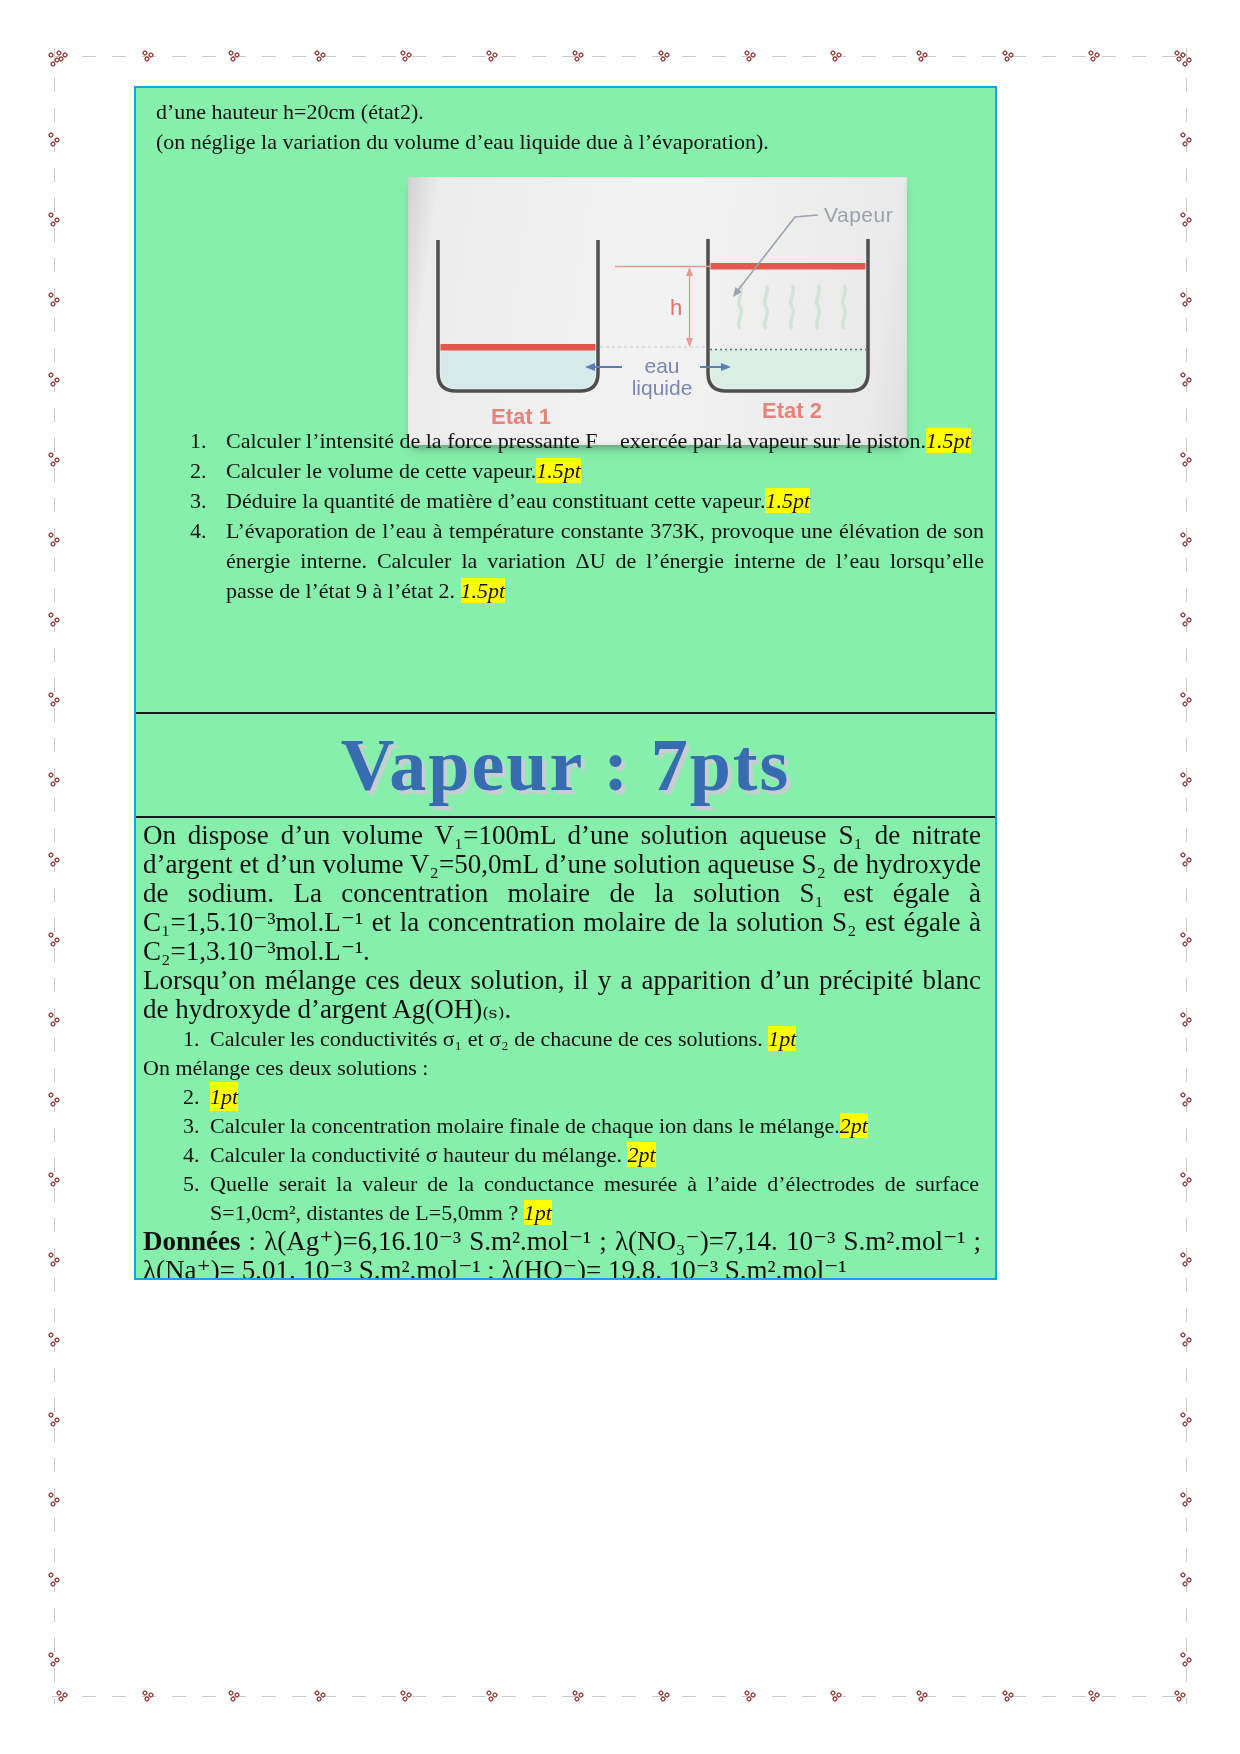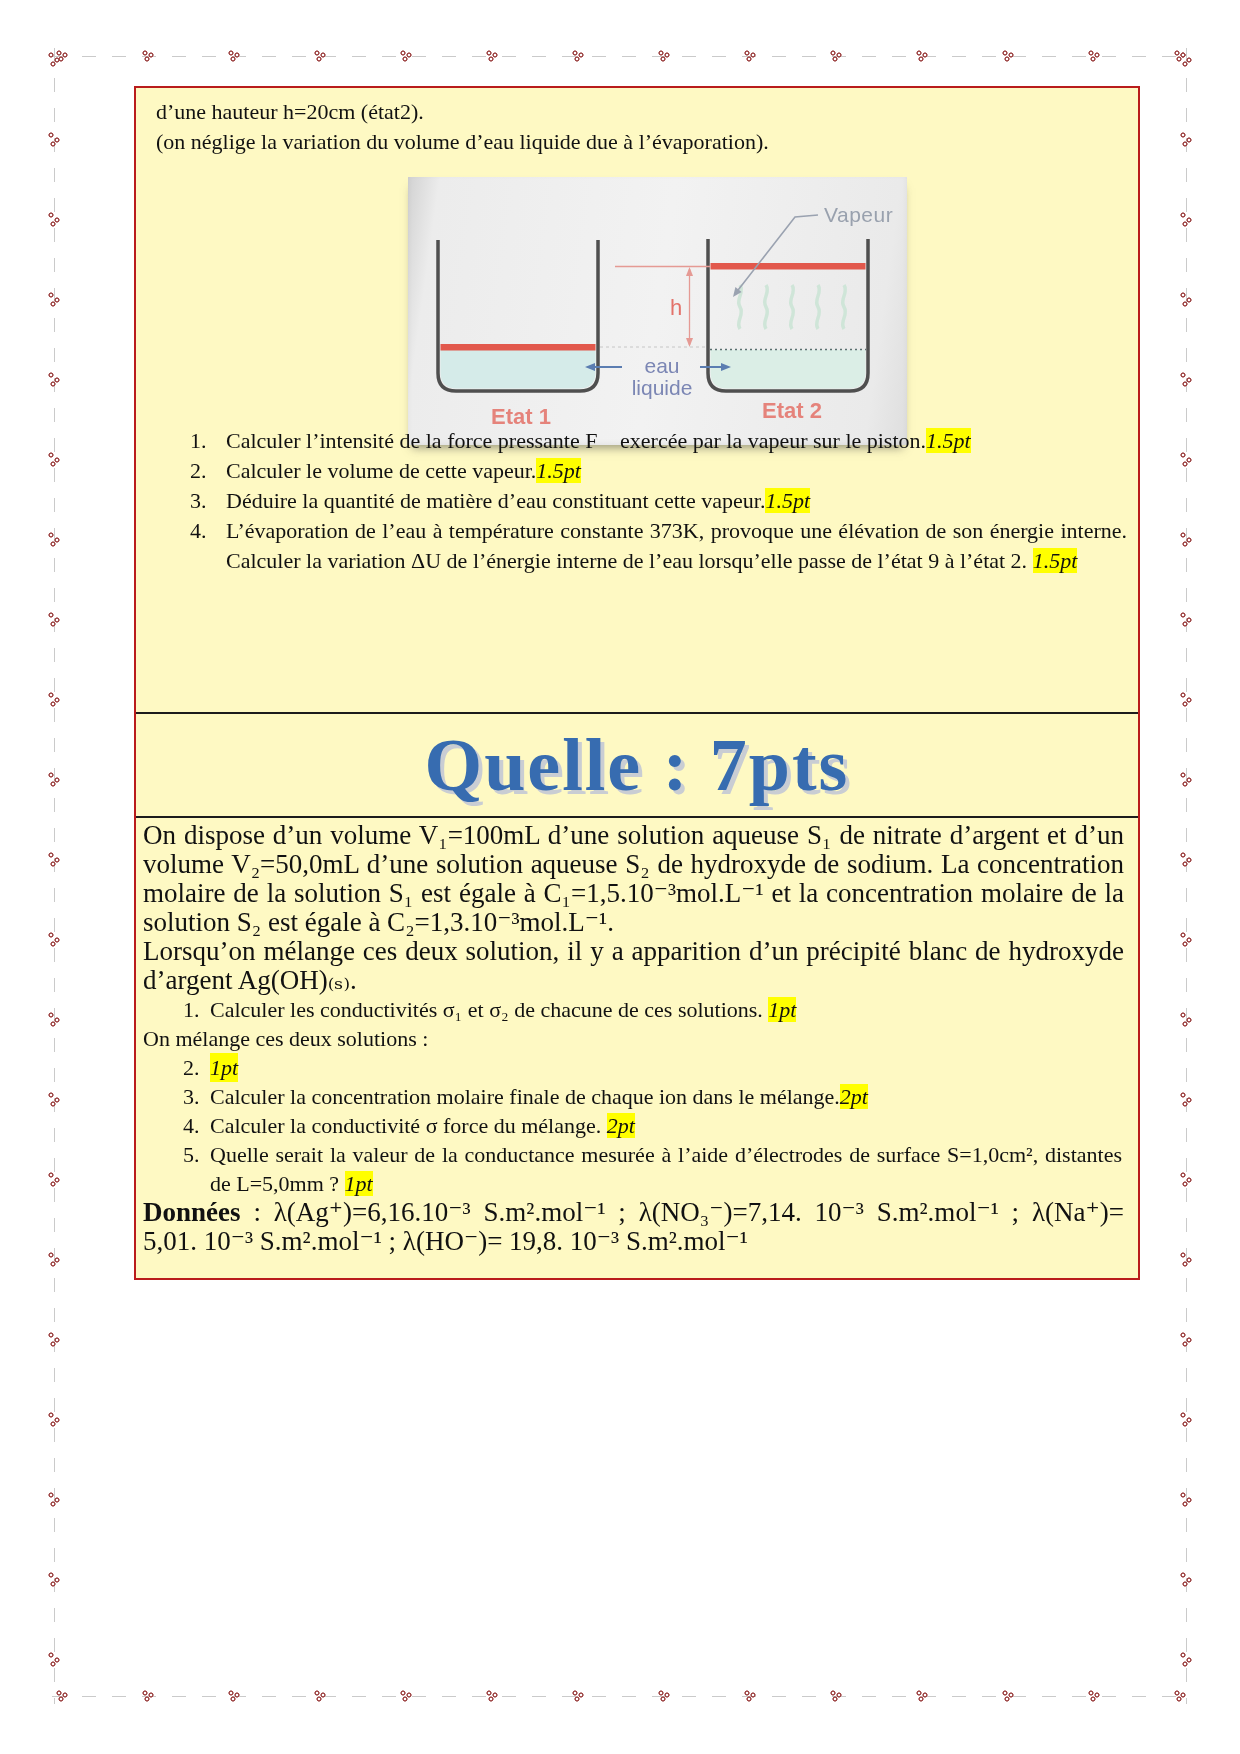--- a/index.html
+++ b/index.html
@@ -27,22 +27,22 @@
       radial-gradient(circle at 5px 7px,  rgba(0,0,0,0) 1px, #a34d4d 1.3px, #a34d4d 2.3px, rgba(0,0,0,0) 2.9px),
       radial-gradient(circle at 11px 12px,rgba(0,0,0,0) 1px, #a34d4d 1.3px, #a34d4d 2.3px, rgba(0,0,0,0) 2.9px),
       radial-gradient(circle at 7px 16px, rgba(0,0,0,0) 1px, #a34d4d 1.3px, #a34d4d 2.3px, rgba(0,0,0,0) 2.9px),
       repeating-linear-gradient(180deg,#cacaca 0 14px, rgba(0,0,0,0) 14px 30px);
     background-size:16px 80px,16px 80px,16px 80px,1px 100%;
     background-position:0 0,0 0,0 0,8px 0;
     background-repeat:repeat-y,repeat-y,repeat-y,no-repeat;
   }
   
   .content-box{
-    position:absolute;left:134px;top:86px;width:1006px;
-    border:2px solid #b91c1c;background:#fef9c3;box-sizing:border-box;
+    position:absolute;left:134px;top:86px;width:863px;
+    border:2px solid #0ea5e9;background:#86efac;box-sizing:border-box;
   }
   .sec{position:relative;box-sizing:border-box;}
   .sec-physics{height:624px;}
   .sec-title{height:104px;border-top:2px solid #1c1c1c;text-align:center;}
   .sec-chem{height:462px;border-top:2px solid #1c1c1c;padding:3px 12px 0 7px;overflow:hidden;}
   
   .intro{padding:9px 14px 0 20px;font-size:22px;line-height:30px;}
   
   .photo{
     position:absolute;left:272px;top:89px;width:499px;height:268px;
@@ -151,21 +151,21 @@
         <div class="body"><span>Déduire la quantité de matière d’eau constituant cette vapeur.</span><span class="pt">1.5pt</span></div>
       </div>
       <div class="qrow">
         <span class="num">4.</span>
         <div class="body"><span>L’évaporation de l’eau à température constante 373K, provoque une élévation de son énergie interne. Calculer la variation ΔU de l’énergie interne de l’eau lorsqu’elle passe de l’état 9 à l’état 2. </span><span class="pt">1.5pt</span></div>
       </div>
     </div>
   </div>
 
   <div class="sec sec-title">
-    <div class="big-title">Quelle : 7pts</div>
+    <div class="big-title">Vapeur : 7pts</div>
   </div>
 
   <div class="sec sec-chem">
     <div class="para">On dispose d’un volume V₁=100mL d’une solution aqueuse S₁ de nitrate d’argent et d’un volume V₂=50,0mL d’une solution aqueuse S₂ de hydroxyde de sodium. La concentration molaire de la solution S₁ est égale à C₁=1,5.10⁻³mol.L⁻¹ et la concentration molaire de la solution S₂ est égale à C₂=1,3.10⁻³mol.L⁻¹.</div>
     <div class="para">Lorsqu’on mélange ces deux solution, il y a apparition d’un précipité blanc de hydroxyde d’argent Ag(OH)₍ₛ₎.</div>
 
     <div class="qrow crow">
       <span class="num">1.</span>
       <div class="body"><span>Calculer les conductivités σ₁ et σ₂ de chacune de ces solutions. </span><span class="pt">1pt</span></div>
     </div>
@@ -174,21 +174,21 @@
     <div class="qrow crow">
       <span class="num">2.</span>
       <div class="body"><span class="pt pt-break">1pt</span></div>
     </div>
     <div class="qrow crow">
       <span class="num">3.</span>
       <div class="body"><span>Calculer la concentration molaire finale de chaque ion dans le mélange.</span><span class="pt">2pt</span></div>
     </div>
     <div class="qrow crow">
       <span class="num">4.</span>
-      <div class="body"><span>Calculer la conductivité σ force du mélange. </span><span class="pt">2pt</span></div>
+      <div class="body"><span>Calculer la conductivité σ hauteur du mélange. </span><span class="pt">2pt</span></div>
     </div>
     <div class="qrow crow">
       <span class="num">5.</span>
       <div class="body"><span>Quelle serait la valeur de la conductance mesurée à l’aide d’électrodes de surface S=1,0cm², distantes de L=5,0mm ? </span><span class="pt">1pt</span></div>
     </div>
 
     <div class="para">
       <span class="bold">Données</span><span> : λ(Ag⁺)=6,16.10⁻³ S.m².mol⁻¹ ; λ(NO₃⁻)=7,14. 10⁻³ S.m².mol⁻¹ ; λ(Na⁺)= 5,01. 10⁻³ S.m².mol⁻¹ ;  λ(HO⁻)= 19,8. 10⁻³ S.m².mol⁻¹</span>
     </div>
   </div>

